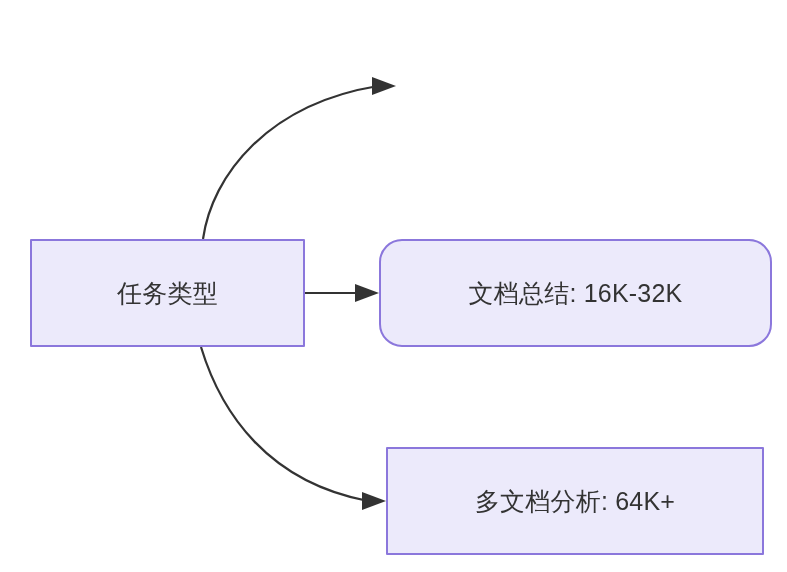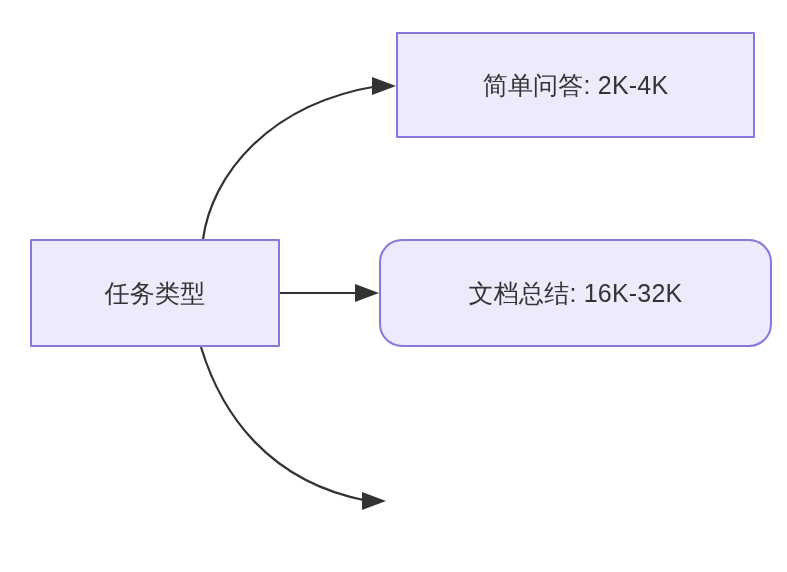--- a/index.html
+++ b/index.html
@@ -40,21 +40,21 @@
     color: #333333;
     font-size: 25px;
     line-height: 1.2;
     letter-spacing: 0.2px;
     white-space: nowrap;
     text-align: center;
   }
   #node-root {
     left: 30px;
     top: 239px;
-    width: 250px;
+    width: 275px;
     height: 108px;
   }
   #node-simple-qa {
     left: 396px;
     top: 32px;
     width: 359px;
     height: 106px;
   }
   #node-doc-summary {
     left: 379px;
@@ -96,22 +96,22 @@
     <g>
       <path class="edge-path" d="M 201 347 C 221 413 268 482 368 501"></path>
       <polygon class="edge-arrowhead" points="386,501 362,492 362,510"></polygon>
     </g>
   </svg>
 
   <div class="node" id="node-root">
     <span class="node-label">任务类型</span>
   </div>
 
-  <div class="node" id="node-simple-qa">
-    <span class="node-label">简单问答: 2K-4K</span>
-  </div>
 
   <div class="node" id="node-doc-summary">
     <span class="node-label">文档总结: 16K-32K</span>
   </div>
 
+  <div class="node" id="node-multi-doc">
+    <span class="node-label">多文档分析: 64K+</span>
+  </div>
 
 </div>
 
 </body></html>

